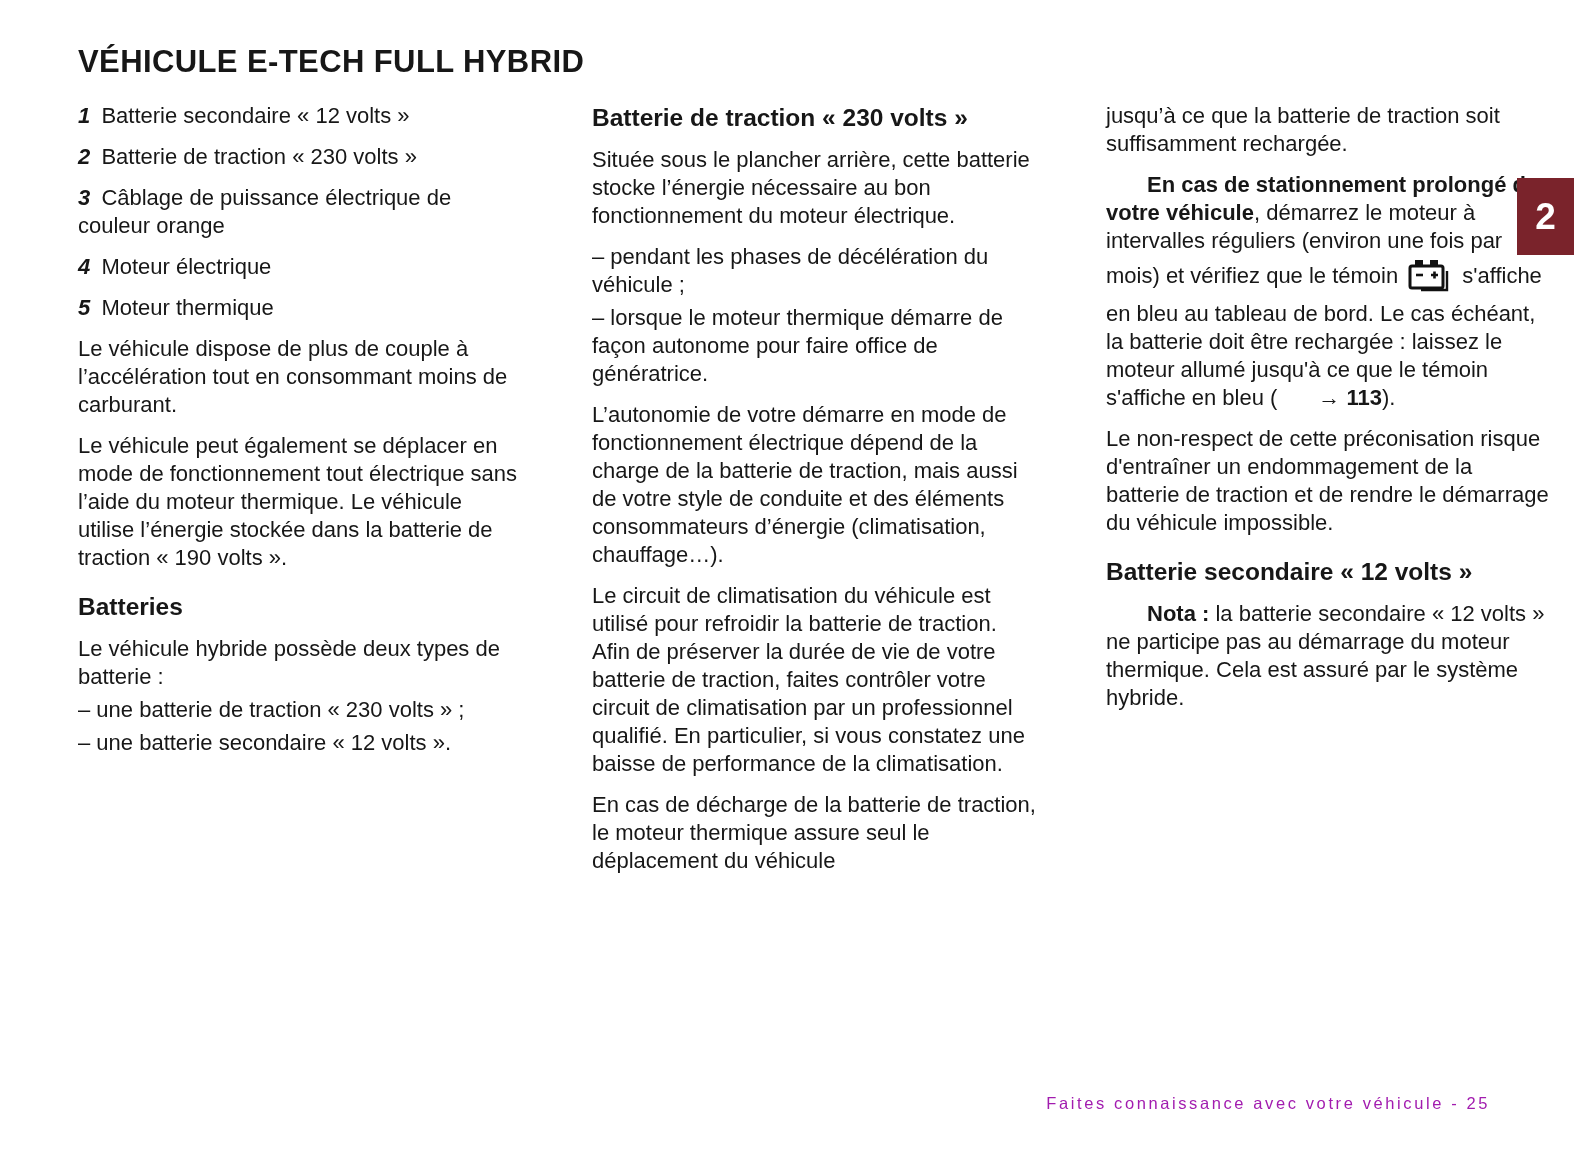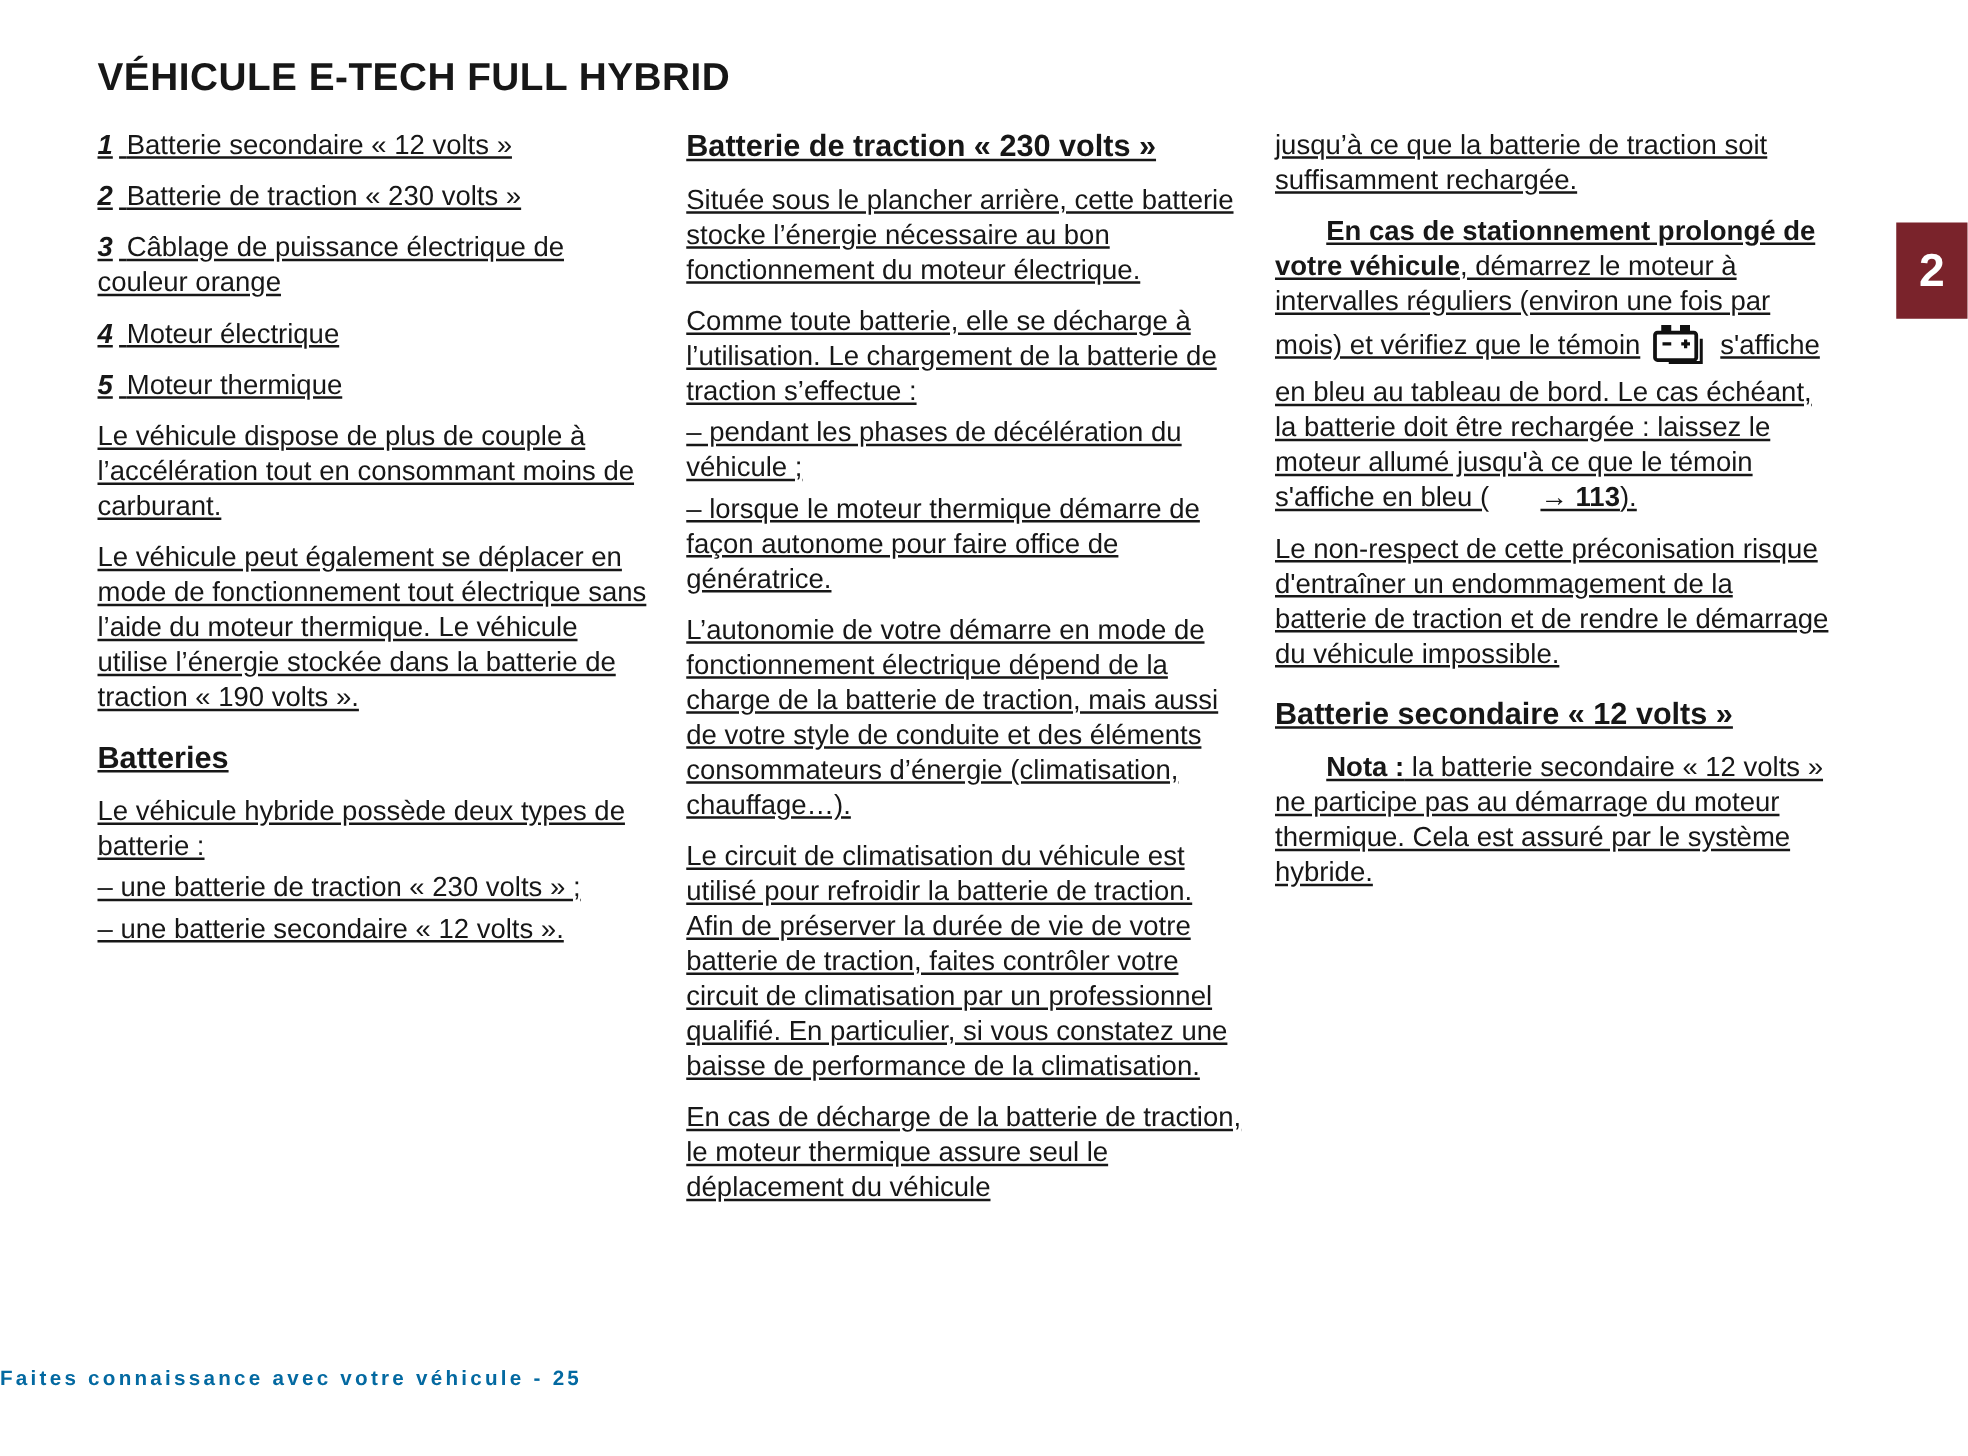--- a/index.html
+++ b/index.html
@@ -6,42 +6,42 @@
   html,body { background:#ffffff; }
   body {
     width:1574px; height:1165px; position:relative; overflow:hidden;
     font-family:"Liberation Sans","DejaVu Sans",sans-serif;
     color:#171717;
   }
   .title {
     position:absolute; left:78px; top:44px;
     font-size:31px; font-weight:700; letter-spacing:0.4px;text-align:center;
   }
-  .columns { position:absolute; left:78px; top:102px; display:flex; gap:27px;text-decoration:underline; }
+  .columns { position:absolute; left:78px; top:102px; display:flex; gap:70px; }
   .col { width:444px; font-size:22px; line-height:28px; }
   .col p { margin:0 0 13px; }
   .col p.tight { margin-bottom:5px; }
   .legend { margin:0 0 11px; }
   .legend .num { font-weight:700; font-style:italic; padding-right:5px; }
   .h2 { font-size:24.5px; line-height:30px; font-weight:700; margin:20px 0 13px; }
   .h2.first { margin-top:1px; }
   .b { font-weight:700;margin-left:41px; }
   .telltale {
     display:inline-block; vertical-align:-10px; margin:0 9px 0 9px;
   }
   .tab2 {
     position:absolute; right:0; top:178px; width:57px; height:77px;
     background:#7a232b; color:#ffffff;
     display:flex; align-items:center; justify-content:center;
     font-size:37px; font-weight:700;
   }
   .footer {
     position:absolute; left:0; right:84px; top:1094px;
-    text-align:left; font-size:16.5px; font-weight:700; letter-spacing:2.6px;
-    color:#0369a1;
+    text-align:right; font-size:16.5px; font-weight:400; letter-spacing:2.6px;
+    color:#a21caf;
   }
 </style>
 </head>
 <body>
 
 <div class="page">
 
   <h1 class="title">VÉHICULE E-TECH FULL HYBRID</h1>
 
   <div class="columns">
@@ -58,21 +58,20 @@
 
       <h2 class="h2">Batteries</h2>
       <p class="tight">Le véhicule hybride possède deux types de batterie :</p>
       <p class="tight">–  une batterie de traction « 230 volts » ;</p>
       <p class="tight">–  une batterie secondaire « 12 volts ».</p>
     </div>
 
     <div class="col">
       <h2 class="h2 first">Batterie de traction « 230 volts »</h2>
       <p>Située sous le plancher arrière, cette batterie stocke l’énergie nécessaire au bon fonctionnement du moteur électrique.</p>
-      <p class="tight">Comme toute batterie, elle se décharge à l’utilisation. Le chargement de la batterie de traction s’effectue :</p>
       <p class="tight">–  pendant les phases de décélération du véhicule ;</p>
       <p>–  lorsque le moteur thermique démarre de façon autonome pour faire office de génératrice.</p>
       <p>L’autonomie de votre démarre en mode de fonctionnement électrique dépend de la charge de la batterie de traction, mais aussi de votre style de conduite et des éléments consommateurs d’énergie (climatisation, chauffage…).</p>
       <p>Le circuit de climatisation du véhicule est utilisé pour refroidir la batterie de traction. Afin de préserver la durée de vie de votre batterie de traction, faites contrôler votre circuit de climatisation par un professionnel qualifié. En particulier, si vous constatez une baisse de performance de la climatisation.</p>
       <p>En cas de décharge de la batterie de traction, le moteur thermique assure seul le déplacement du véhicule</p>
     </div>
 
     <div class="col">
       <p>jusqu’à ce que la batterie de traction soit suffisamment rechargée.</p>
 

